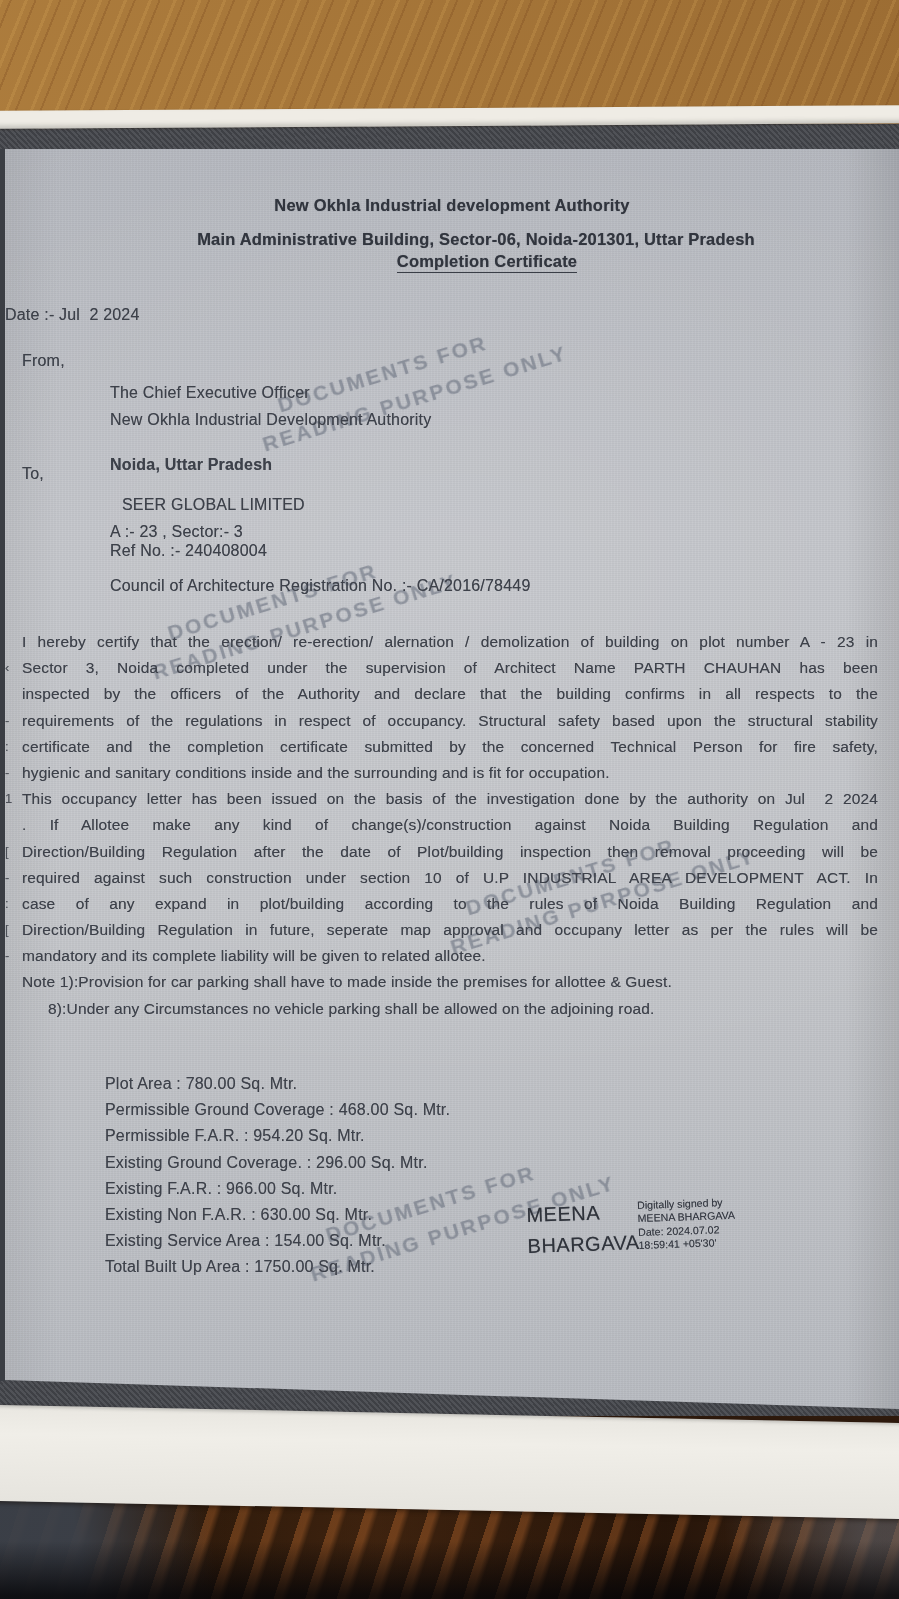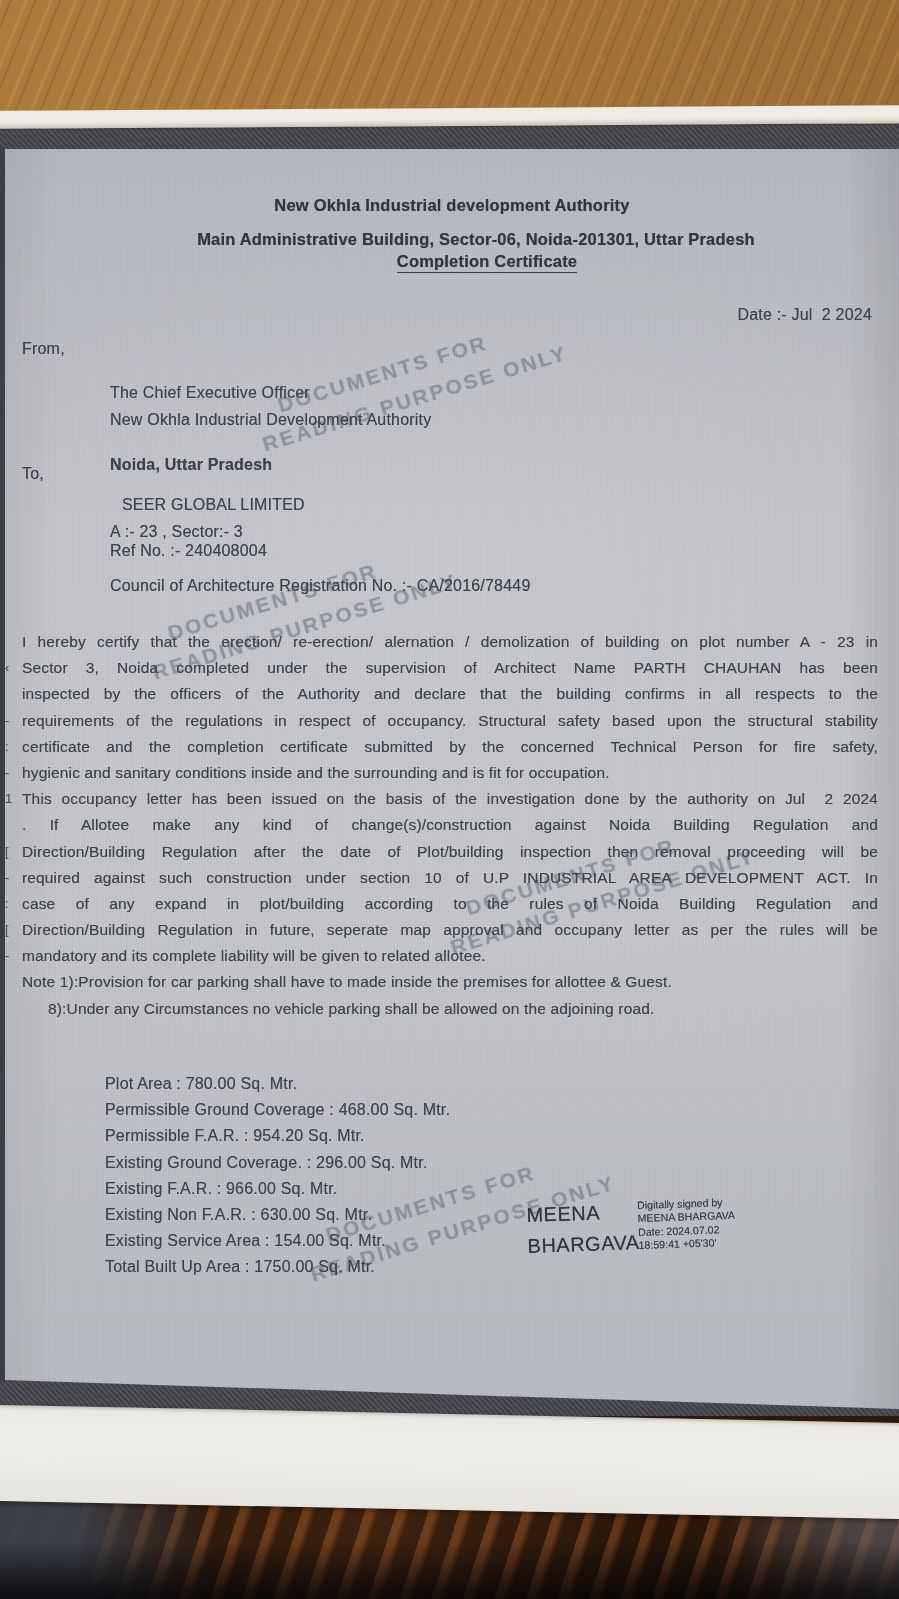--- a/index.html
+++ b/index.html
@@ -140,23 +140,23 @@
 </div>
 <div class="wm" style="left:298px;top:1232px;">
   <span class="wm-l1">DOCUMENTS FOR</span>
   <span class="wm-l2">READING PURPOSE ONLY</span>
 </div>
 
 <div class="t hdr center" style="top:196px;">New Okhla Industrial development Authority</div>
 <div class="t hdr center" style="top:230px;padding-left:24px;">Main Administrative Building, Sector-06, Noida-201301, Uttar Pradesh</div>
 <div class="t hdr center underline" style="top:252px;"><span class="u-inner">Completion Certificate</span></div>
 
-<div class="t" style="top:306px;left:22px;width:850px;text-align:right;">Date :- Jul&nbsp; 2 2024</div>
-
-<div class="t" style="left:22px;top:340px;">From,</div>
+<div class="t" style="top:306px;left:5px;width:850px;text-align:left;">Date :- Jul&nbsp; 2 2024</div>
+
+<div class="t" style="left:22px;top:352px;">From,</div>
 <div class="t" style="left:110px;top:384px;">The Chief Executive Officer</div>
 <div class="t" style="left:110px;top:411px;">New Okhla Industrial Development Authority</div>
 <div class="t" style="left:110px;top:456px;font-weight:bold;">Noida, Uttar Pradesh</div>
 <div class="t" style="left:22px;top:465px;">To,</div>
 <div class="t" style="left:110px;top:496px;margin-left:12px;">SEER GLOBAL LIMITED</div>
 <div class="t" style="left:110px;top:523px;">A :- 23 , Sector:- 3</div>
 <div class="t" style="left:110px;top:542px;">Ref No. :- 240408004</div>
 <div class="t" style="left:110px;top:577px;">Council of Architecture Registration No. :- CA/2016/78449</div>
 
 <div class="body-block" id="body-block">

